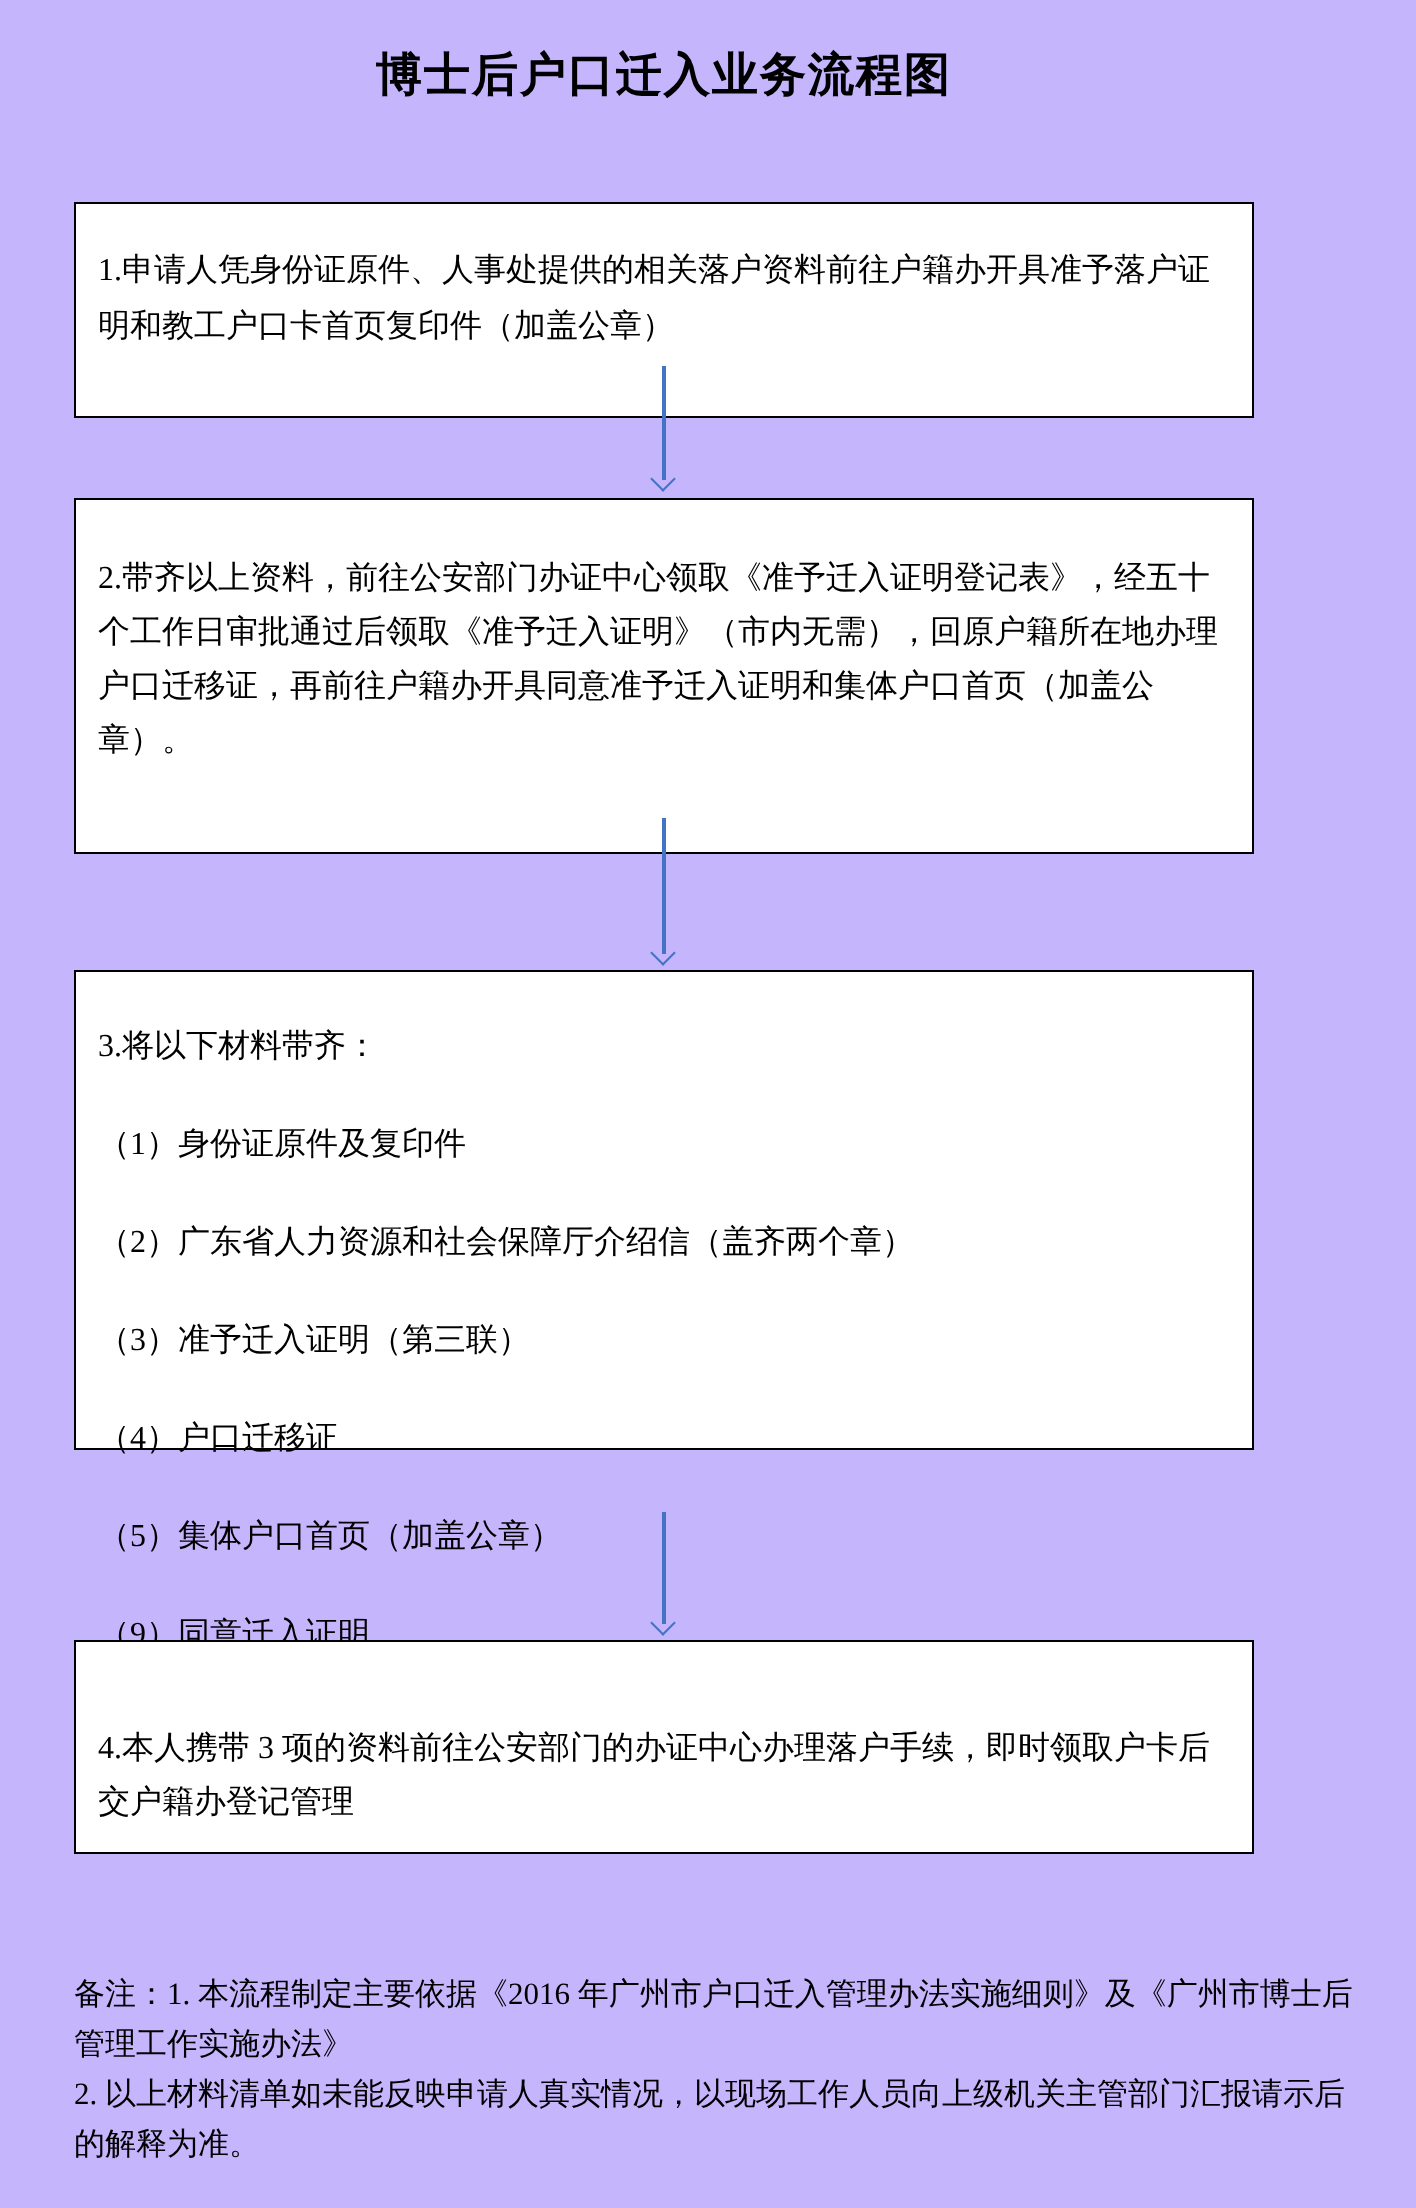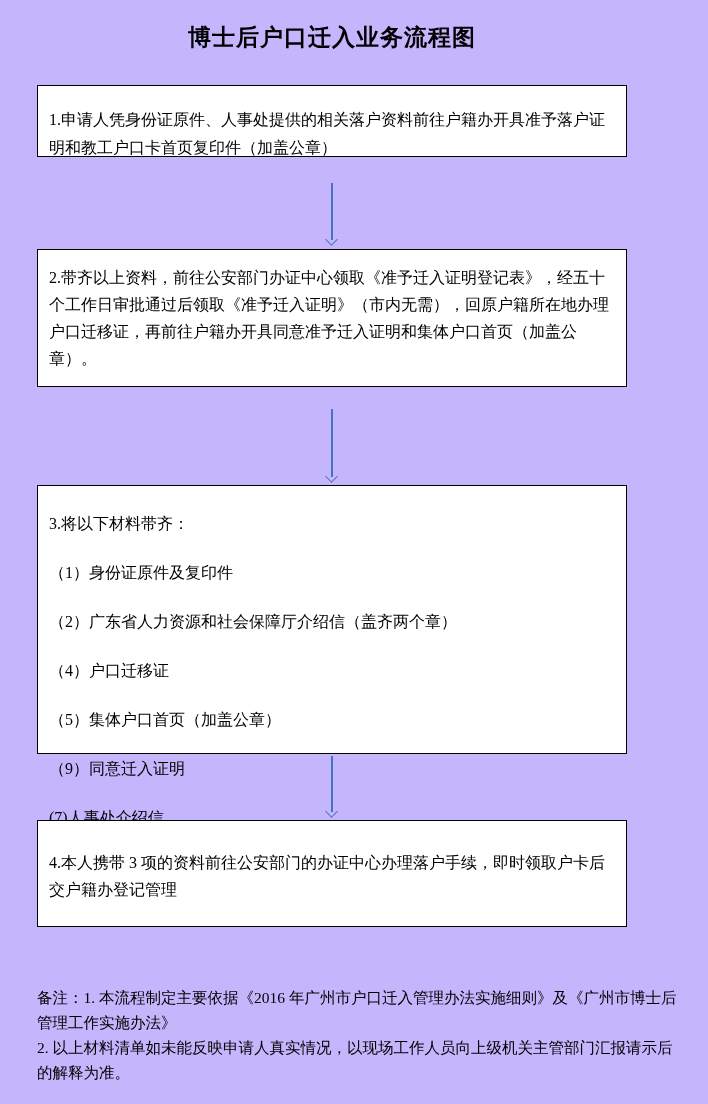--- a/index.html
+++ b/index.html
@@ -27,24 +27,24 @@
   }
   .flow-box {
     position: absolute;
     left: 37px; width: 590px;
     border: 1.5px solid #000;
     background: #fff;
     font-size: 16px;
     line-height: 27px;
     padding: 24px 11px 0 11px;
   }
-  .box-1 { top: 85px;  height: 72px;  padding-top: 20px; line-height: 28px; font-family: Liberation Serif, serif; }
-  .box-2 { top: 249px; height: 138px; padding-top: 14px; }
-  .box-3 { top: 485px; height: 269px; padding-top: 25px; line-height: 26px; }
-  .box-4 { top: 820px; height: 107px; padding-top: 28px; }
+  .box-1 { top: 101px;  height: 108px;  padding-top: 20px; line-height: 28px; font-family: Liberation Serif, serif; }
+  .box-2 { top: 249px; height: 178px; padding-top: 26px; }
+  .box-3 { top: 485px; height: 240px; padding-top: 25px; line-height: 26px; }
+  .box-4 { top: 820px; height: 107px; padding-top: 40px; }
   .arrow {
     position: absolute;
     left: 323px; width: 18px;
   }
   .arrow-1 { top: 183px; height: 64px; }
   .arrow-2 { top: 409px; height: 75px; }
   .arrow-3 { top: 756px; height: 63px; }
   .arrow .shaft {
     position: absolute;
     left: 8.2px; top: 0; bottom: 7px;
@@ -89,20 +89,21 @@
 
   <div class="arrow arrow-2">
     <div class="shaft"></div>
     <div class="head"></div>
   </div>
 
   <div class="flow-box box-3">
     <div>3.将以下材料带齐：</div>
     <div class="material-item">（1）身份证原件及复印件</div>
     <div class="material-item">（2）广东省人力资源和社会保障厅介绍信（盖齐两个章）</div>
+    <div class="material-item">（3）准予迁入证明（第三联）</div>
     <div class="material-item">（4）户口迁移证</div>
     <div class="material-item">（5）集体户口首页（加盖公章）</div>
     <div class="material-item">（9）同意迁入证明</div>
     <div class="material-item">(7)人事处介绍信</div>
   </div>
 
   <div class="arrow arrow-3">
     <div class="shaft"></div>
     <div class="head"></div>
   </div>

